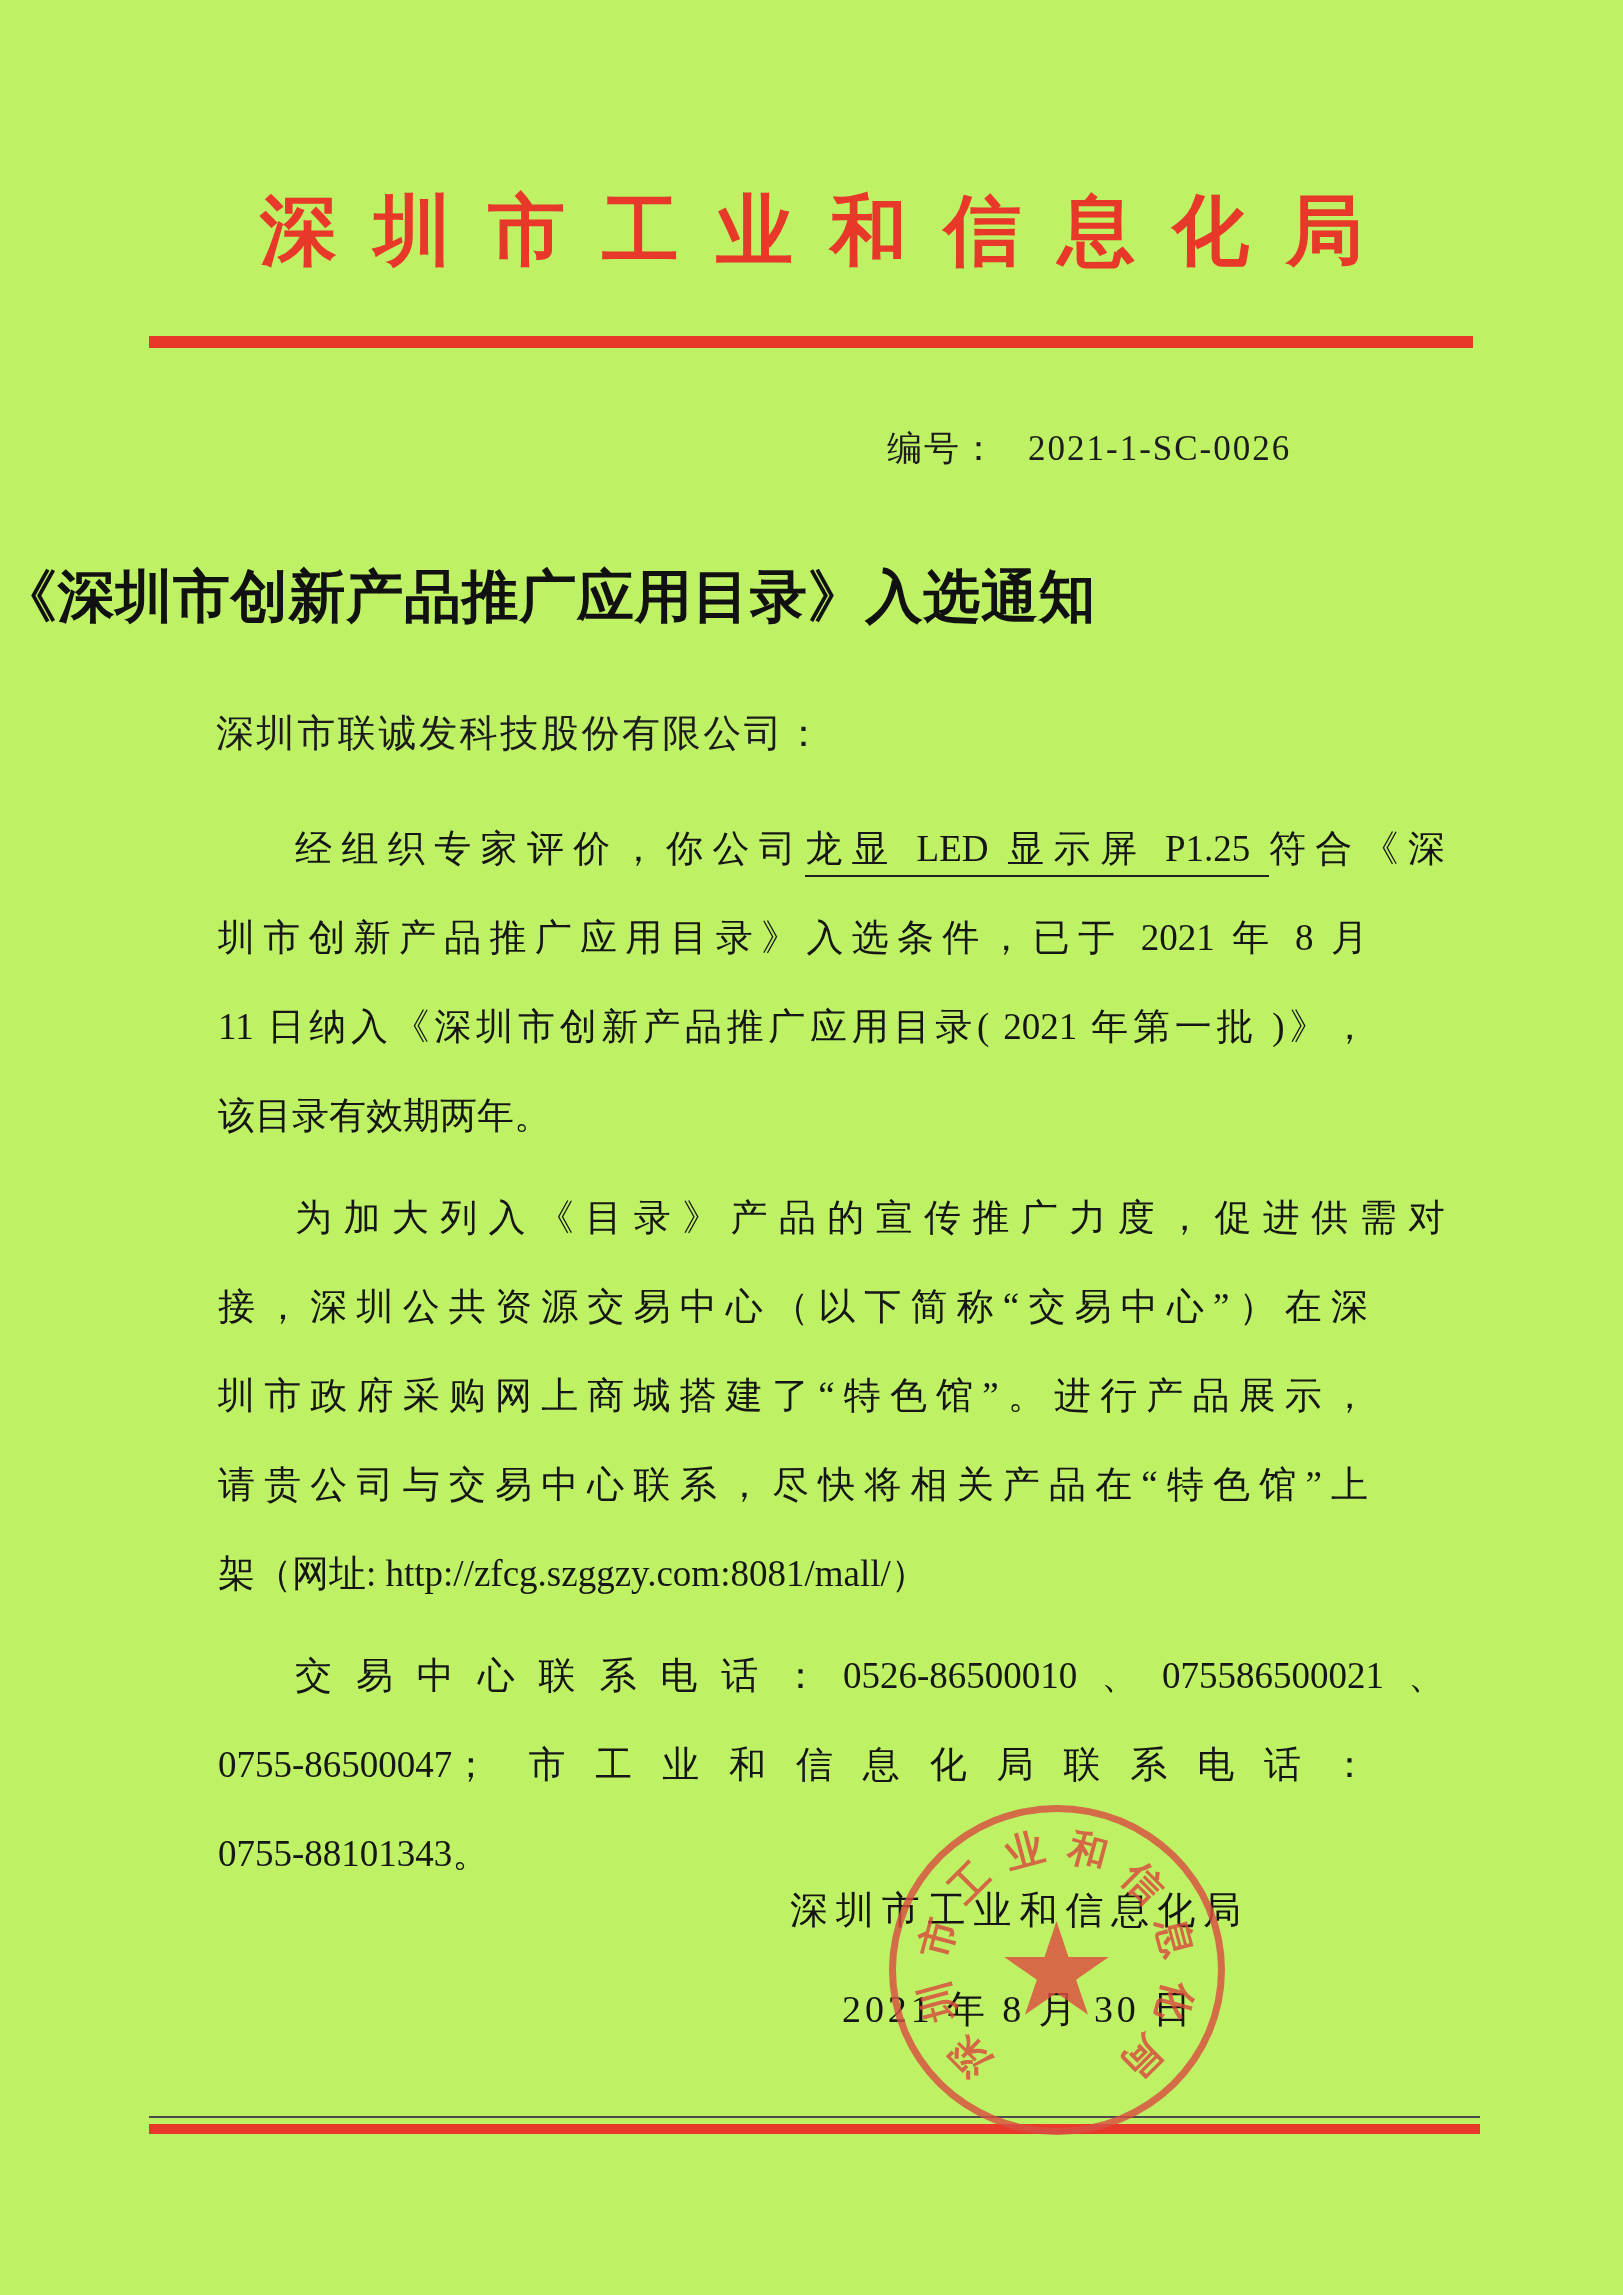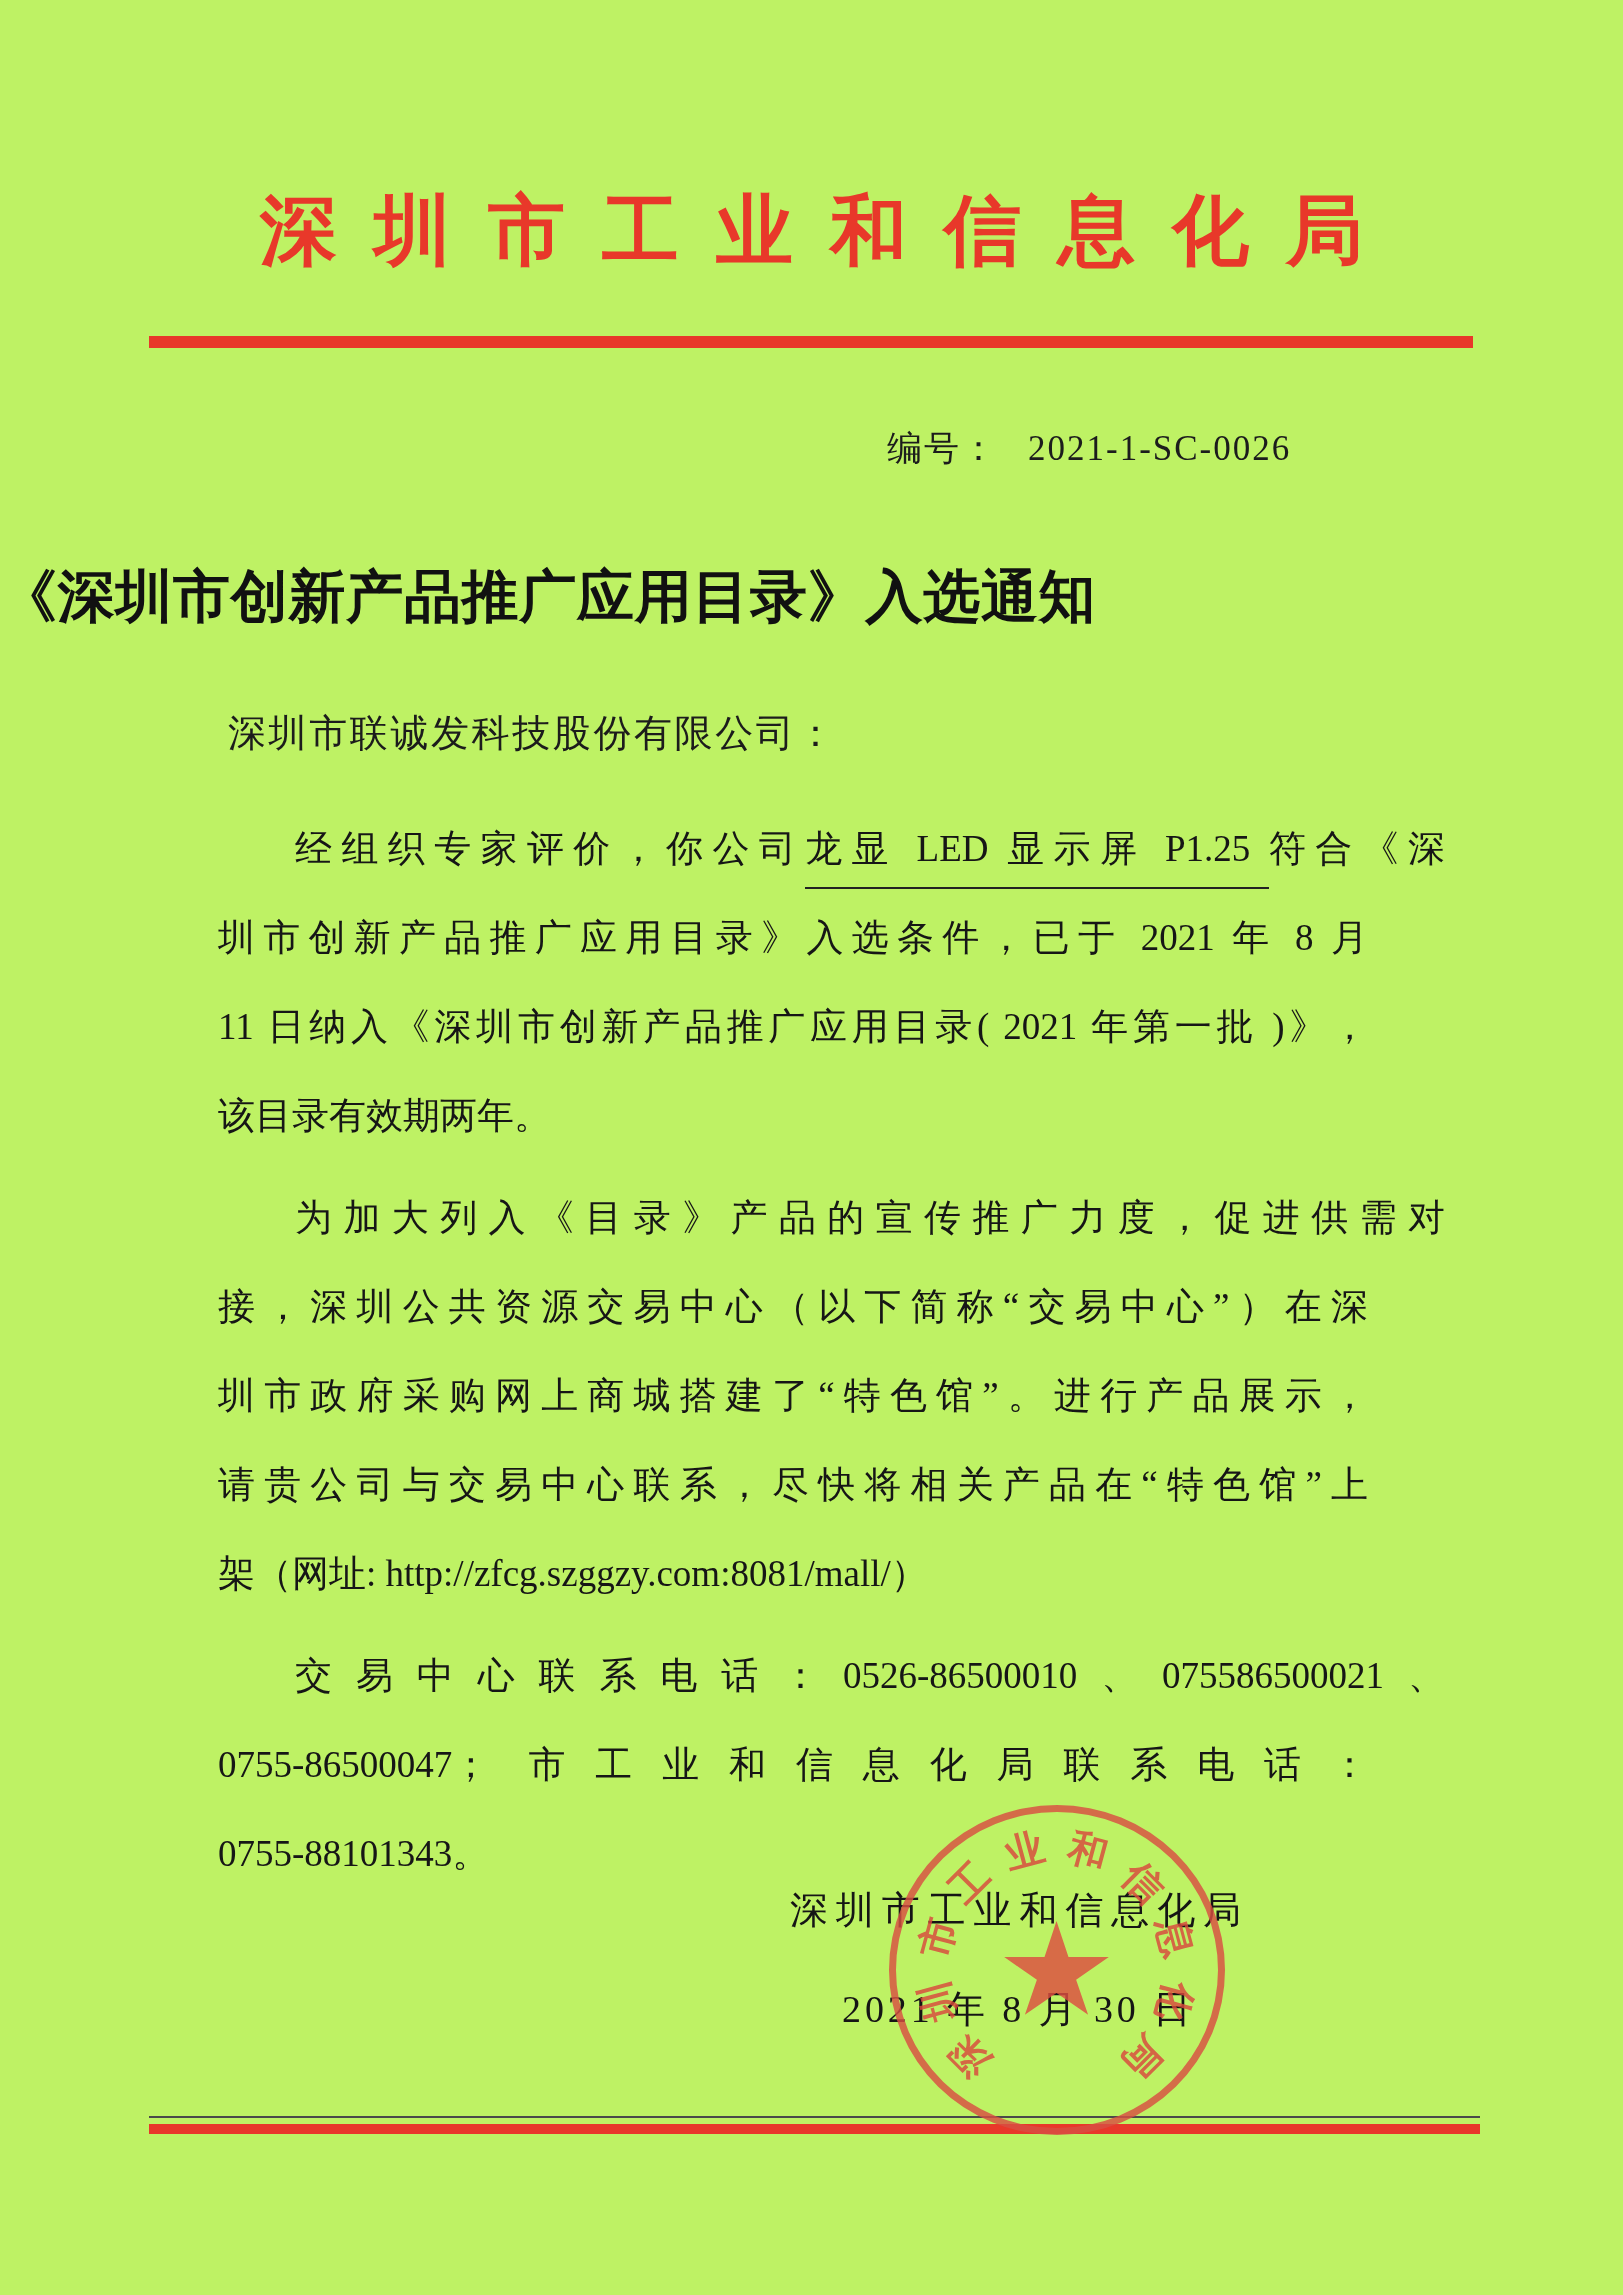--- a/index.html
+++ b/index.html
@@ -41,25 +41,25 @@
     font-size:37px;line-height:1.25;white-space:nowrap;
     color:#161616;
   }
   .just{
     white-space:normal;
     text-align:justify;text-align-last:justify;
   }
   .indent{padding-left:77px;}
   .ul{
     border-bottom:2.6px solid #222;
-    padding-bottom:18px;
+    padding-bottom:6px;
   }
   .recipient{
     position:absolute;left:216px;top:711px;
-    font-size:38px;line-height:1.2;letter-spacing:2.6px;white-space:nowrap;margin-left:12px;
+    font-size:38px;line-height:1.2;letter-spacing:2.6px;white-space:nowrap;
   }
   
   .sig{
     position:absolute;left:790px;top:1888px;
     font-size:38px;line-height:1.2;letter-spacing:7.9px;white-space:nowrap;
     color:#151515;z-index:2;
   }
   .sig-date{
     position:absolute;left:842px;top:1987px;
     font-size:38px;line-height:1.2;letter-spacing:3.9px;white-space:nowrap;

